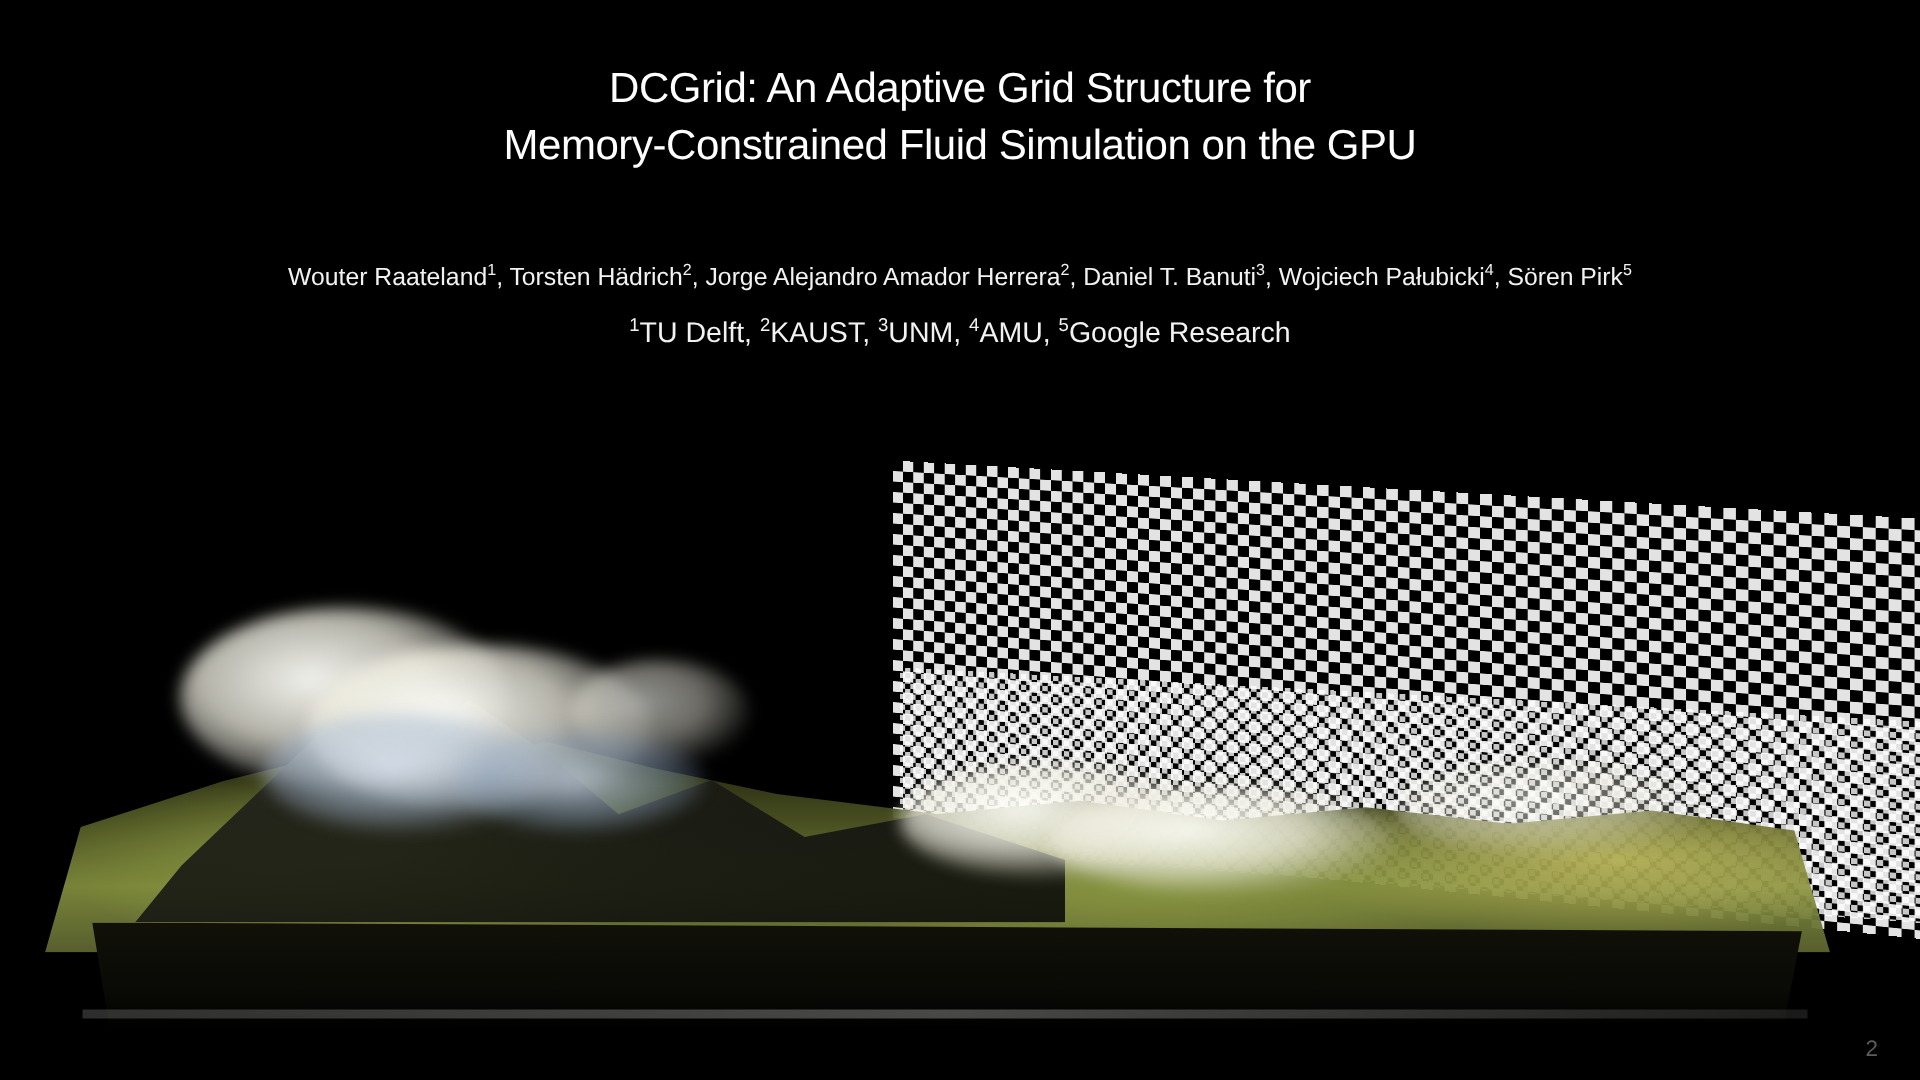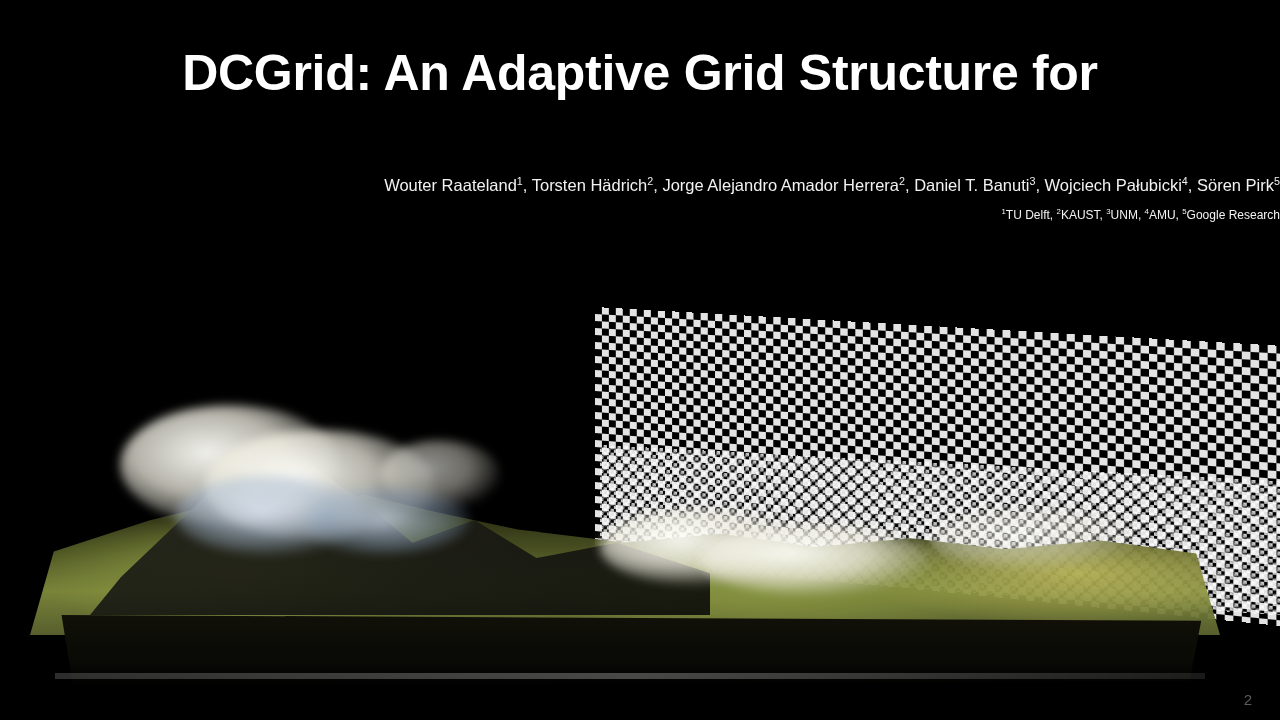--- a/index.html
+++ b/index.html
@@ -23,44 +23,44 @@
 
   
   .title-block {
     position: absolute;
     top: 40px;
     left: 0;
     width: 1280px;
     text-align: center;
   }
   .title-line {
-    font-size: 50px;
-    font-weight: bold;
+    font-size: 28px;
+    font-weight: normal;
     letter-spacing: -0.3px;
     line-height: 1.35;
     color: #ffffff;
   }
 
   
   .authors-block {
     position: absolute;
     top: 168px;
     left: 0;
     width: 1280px;
-    text-align: right;
+    text-align: center;
   }
   .author-line {
     font-size: 16.5px;
     font-weight: normal;
     line-height: 2.1;
     color: #f2f2f2;
     white-space: nowrap;
   }
   .affil-line {
-    font-size: 12px;
+    font-size: 19px;
     line-height: 2.1;
     color: #f2f2f2;
   }
   sup {
     font-size: 0.65em;
     vertical-align: super;
     line-height: 0;
   }
 
   
@@ -178,20 +178,21 @@
     color: #5c5c5c;
   }
 </style>
 </head>
 <body>
 
 <div class="slide">
 
   <div class="title-block">
     <div class="title-line">DCGrid: An Adaptive Grid Structure for</div>
+    <div class="title-line">Memory-Constrained Fluid Simulation on the GPU</div>
   </div>
 
   <div class="authors-block">
     <div class="author-line">
       <span>Wouter Raateland</span><sup>1</sup>,
       <span>Torsten Hädrich</span><sup>2</sup>,
       <span>Jorge Alejandro Amador Herrera</span><sup>2</sup>,
       <span>Daniel T. Banuti</span><sup>3</sup>,
       <span>Wojciech Pałubicki</span><sup>4</sup>,
       <span>Sören Pirk</span><sup>5</sup>

